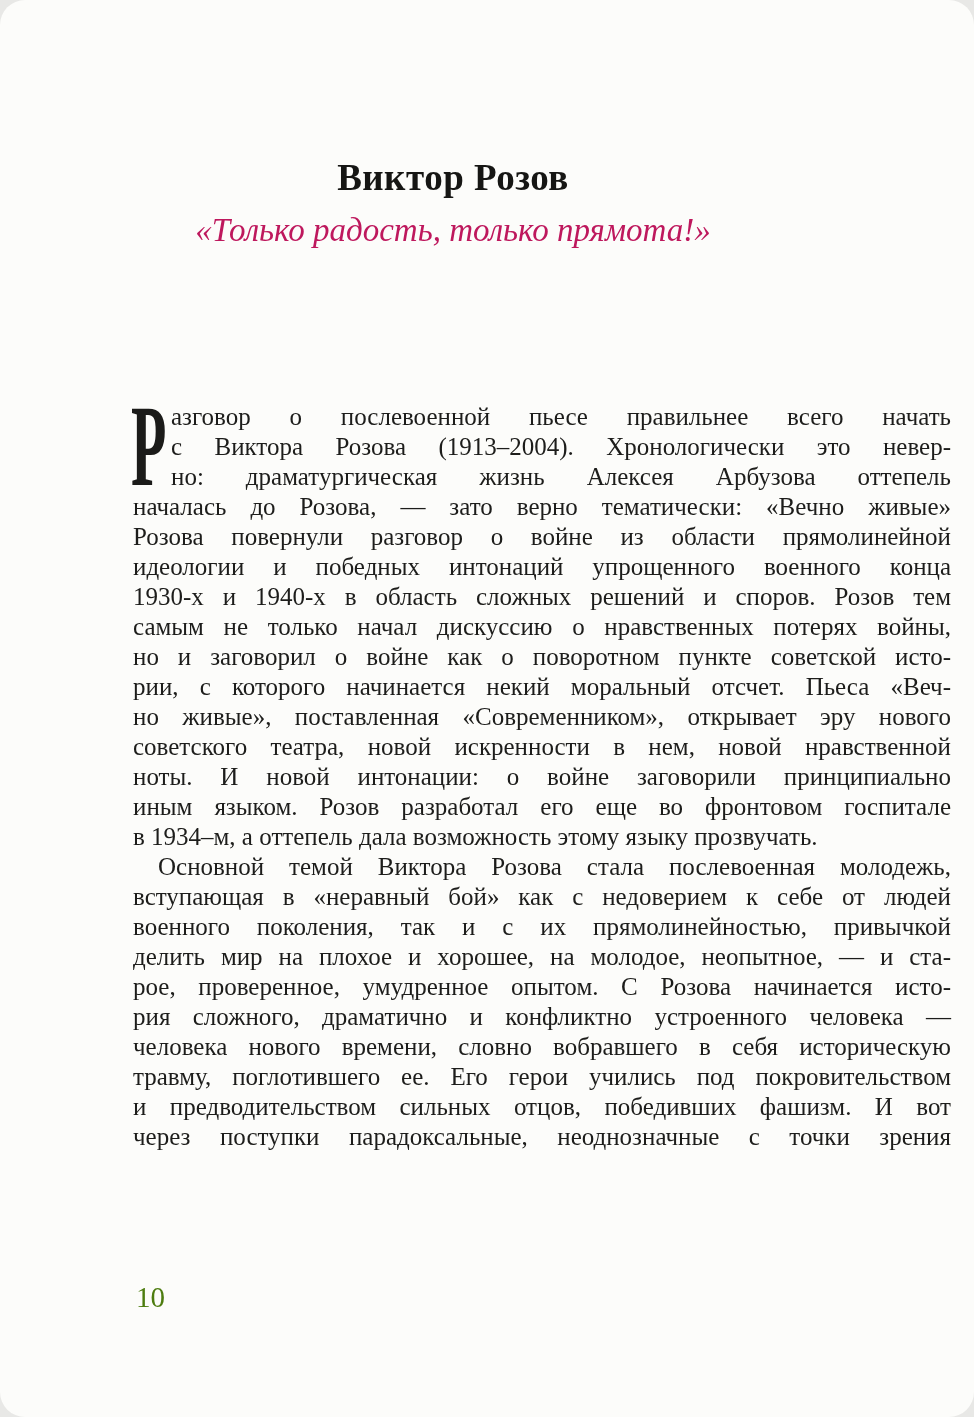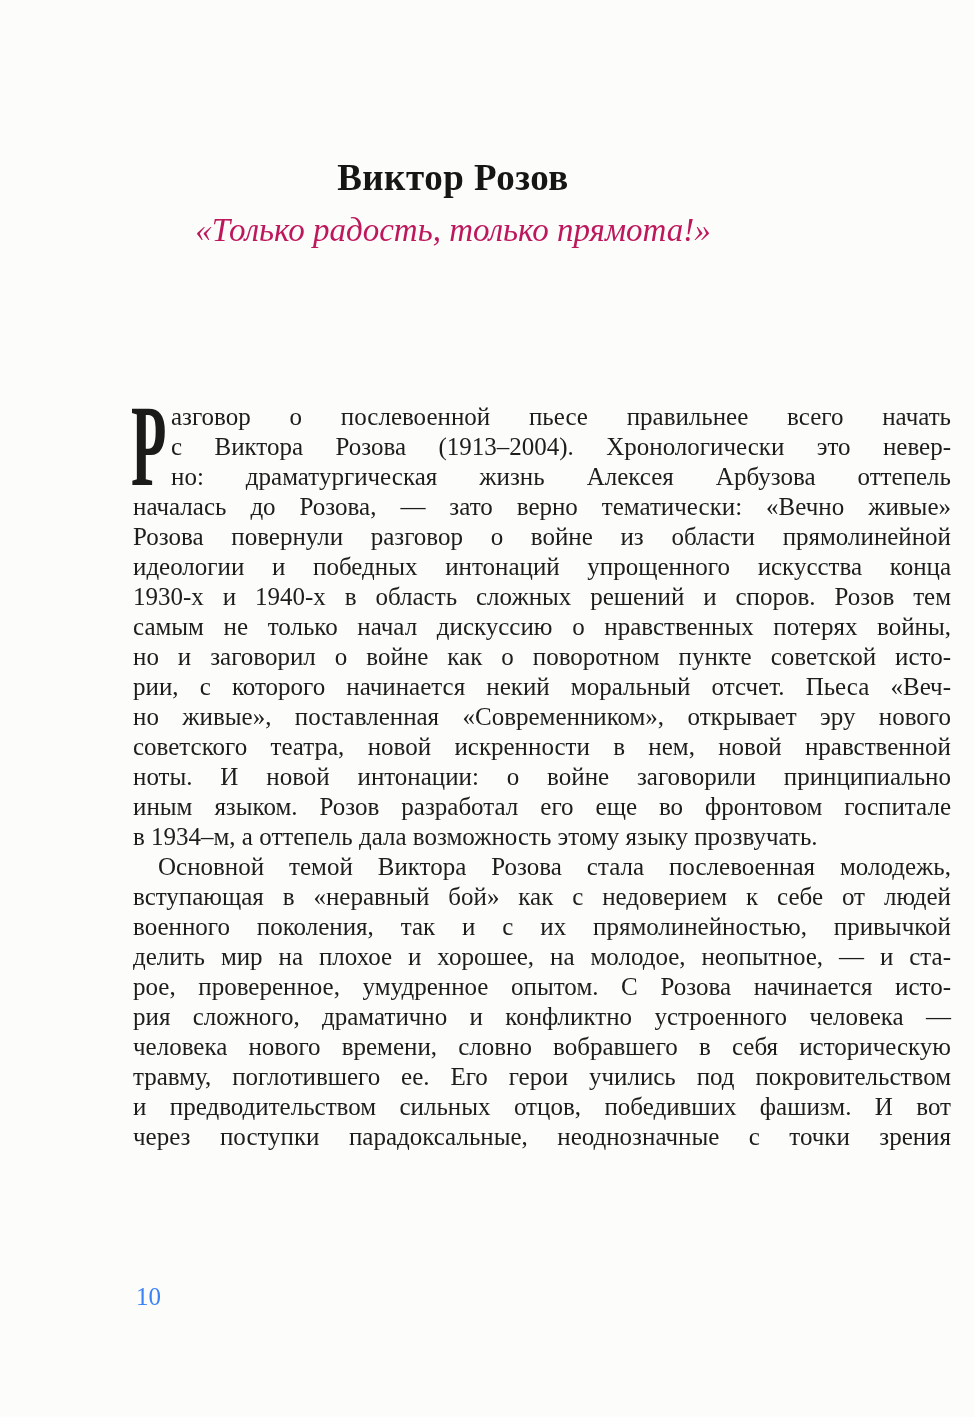--- a/index.html
+++ b/index.html
@@ -9,20 +9,21 @@
   }
   .page {
     position: relative;
     width: 974px;
     height: 1417px;
     margin: 0 auto;
     background: #fcfcfa;
     color: #1d1d1b;
     font-family: "Liberation Serif", "DejaVu Serif", serif;
     overflow: hidden;
+    border-radius: 25px;
   }
   .heading-block {
     position: absolute;
     left: 133px;
     top: 156px;
     width: 640px;
     text-align: center;
   }
   .chapter-title {
     margin: 0;
@@ -75,44 +76,44 @@
     line-height: 1;
     font-weight: bold;
     color: #1b1b19;
     transform: scaleX(0.5);
     transform-origin: 0 0;
   }
   .page-number {
     position: absolute;
     left: 136px;
     top: 1281px;
-    font-size: 25px;
+    font-size: 29px;
     line-height: 32px;
-    color: #3b82f6;
+    color: #4d7c0f;
   }
 </style>
 </head>
 <body>
 
 <div class="page">
 
   <div class="heading-block">
     <h1 class="chapter-title">Виктор Розов</h1>
     <h2 class="chapter-subtitle">«Только радость, только прямота!»</h2>
   </div>
 
   <div class="body-text">
       <div class="paragraph">
         <span class="drop-cap">Р</span>
         <div class="line dc-indent">азговор о послевоенной пьесе правильнее всего начать</div>
         <div class="line dc-indent">с Виктора Розова (1913–2004). Хронологически это невер-</div>
         <div class="line dc-indent">но: драматургическая жизнь Алексея Арбузова оттепель</div>
         <div class="line">началась до Розова, — зато верно тематически: «Вечно живые»</div>
         <div class="line">Розова повернули разговор о войне из области прямолинейной</div>
-        <div class="line">идеологии и победных интонаций упрощенного искусства конца</div>
+        <div class="line">идеологии и победных интонаций упрощенного военного конца</div>
         <div class="line">1930-х и 1940-х в область сложных решений и споров. Розов тем</div>
         <div class="line">самым не только начал дискуссию о нравственных потерях войны,</div>
         <div class="line">но и заговорил о войне как о поворотном пункте советской исто-</div>
         <div class="line">рии, с которого начинается некий моральный отсчет. Пьеса «Веч-</div>
         <div class="line">но живые», поставленная «Современником», открывает эру нового</div>
         <div class="line">советского театра, новой искренности в нем, новой нравственной</div>
         <div class="line">ноты. И новой интонации: о войне заговорили принципиально</div>
         <div class="line">иным языком. Розов разработал его еще во фронтовом госпитале</div>
         <div class="line last-line">в 1934–м, а оттепель дала возможность этому языку прозвучать.</div>
       </div>

